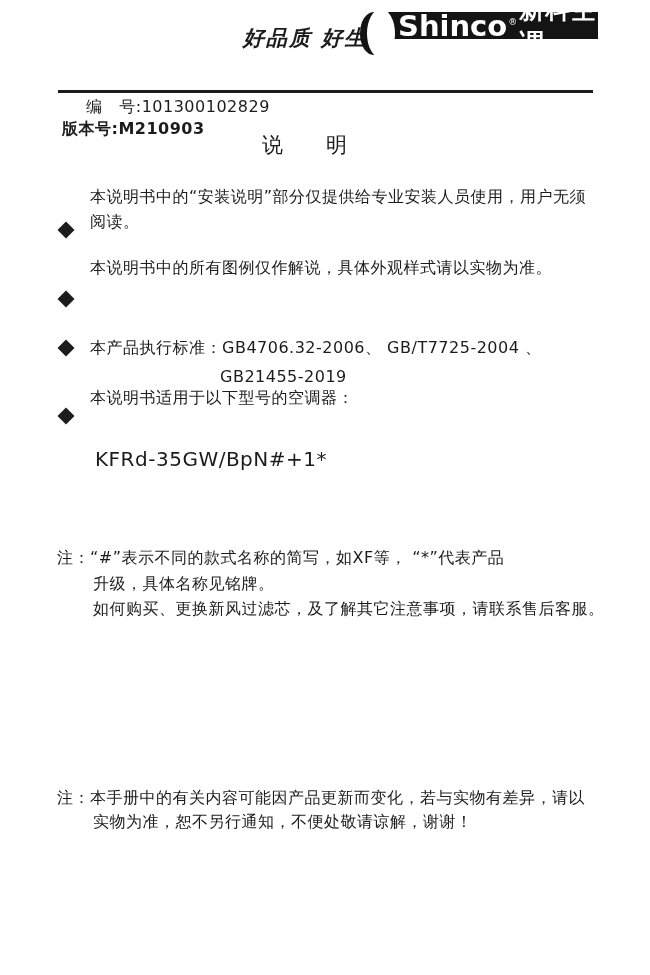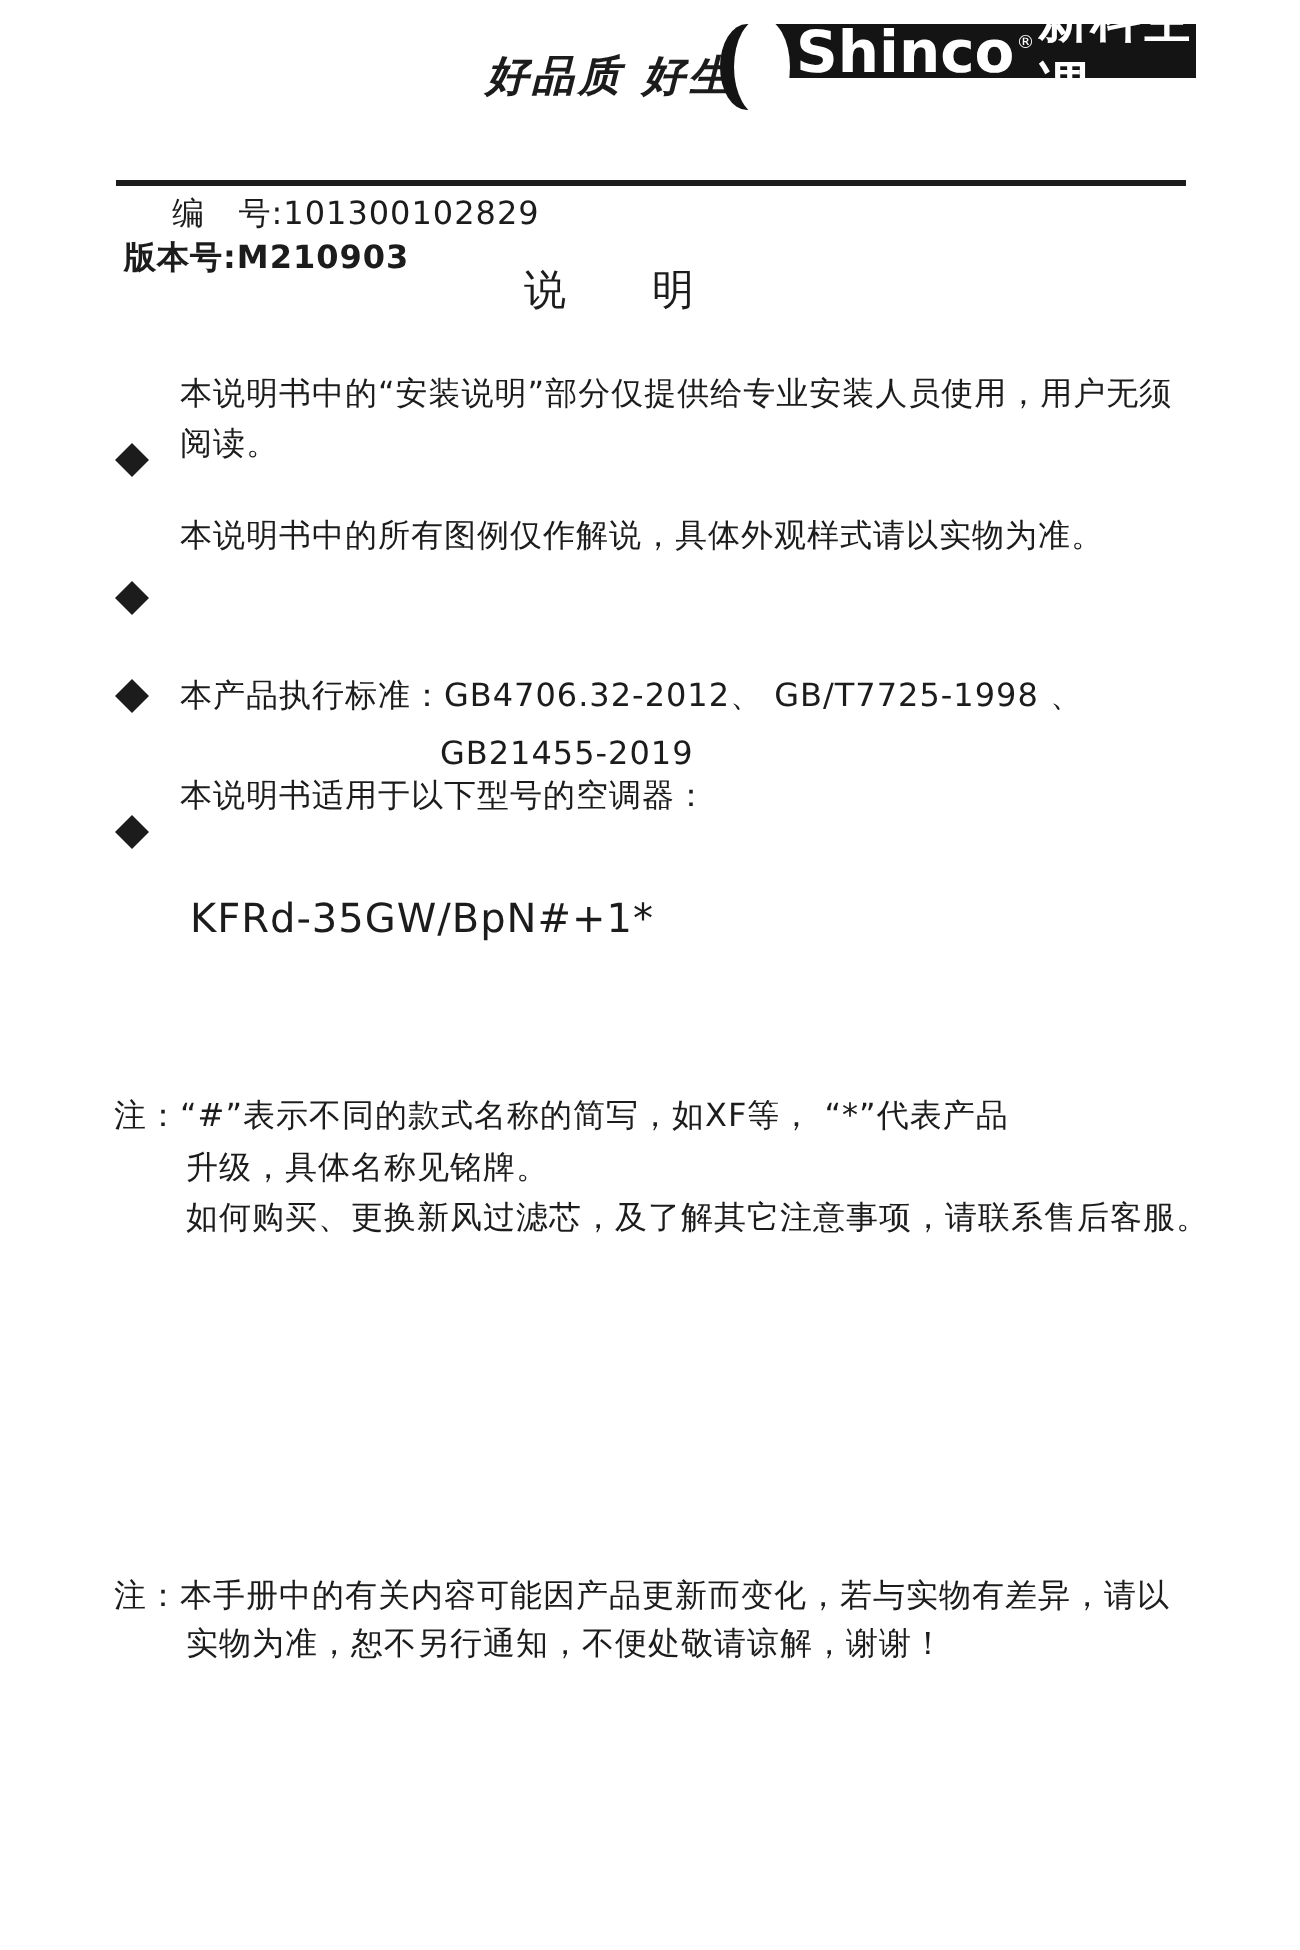--- a/index.html
+++ b/index.html
@@ -84,21 +84,21 @@
   <div class="abs doc-title">说明</div>
 
   <div class="diamond d1"></div>
   <div class="abs txt b1l1">本说明书中的“安装说明”部分仅提供给专业安装人员使用，用户无须</div>
   <div class="abs txt b1l2">阅读。</div>
 
   <div class="diamond d2"></div>
   <div class="abs txt b2l1">本说明书中的所有图例仅作解说，具体外观样式请以实物为准。</div>
 
   <div class="diamond d3"></div>
-  <div class="abs txt b3l1">本产品执行标准：GB4706.32-2012、 GB/T7725-1998 、</div>
+  <div class="abs txt b3l1">本产品执行标准：GB4706.32-2006、 GB/T7725-2004 、</div>
   <div class="abs txt b3l2">GB21455-2019</div>
 
   <div class="diamond d4"></div>
   <div class="abs txt b4l1">本说明书适用于以下型号的空调器：</div>
 
   <div class="abs model">KFRd-35GW/BpN#+1*</div>
 
   <div class="abs txt n1l2">升级，具体名称见铭牌。</div>
   <div class="abs txt n1l1">注：“#”表示不同的款式名称的简写，如XF等， “*”代表产品</div>
   <div class="abs txt n1l3">如何购买、更换新风过滤芯，及了解其它注意事项，请联系售后客服。</div>

